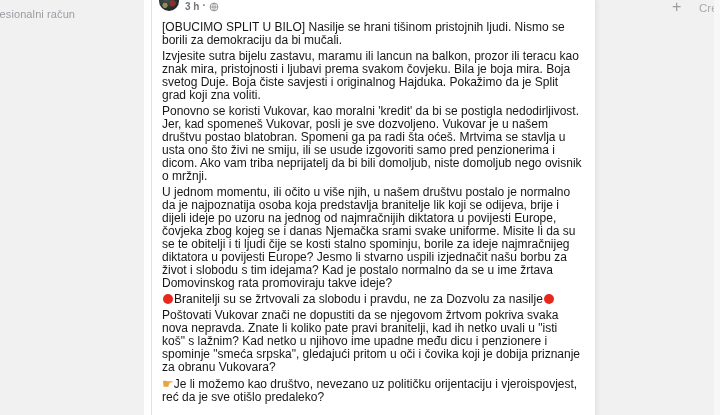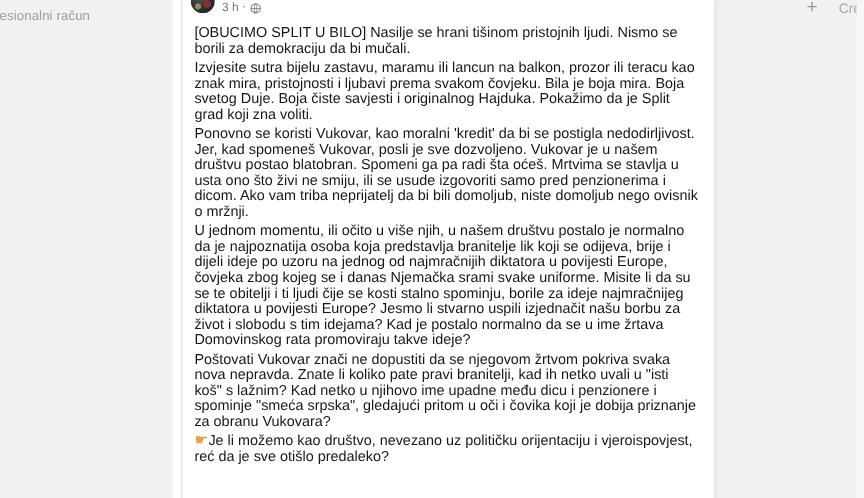--- a/index.html
+++ b/index.html
@@ -33,21 +33,21 @@
     position:absolute;left:7px;top:-9px;width:20px;height:20px;border-radius:50%;
     background:
       radial-gradient(circle at 68% 62%, rgba(158,44,40,.85) 0 16%, rgba(0,0,0,0) 18%),
       radial-gradient(circle at 30% 72%, rgba(196,170,90,.7) 0 12%, rgba(0,0,0,0) 14%),
       radial-gradient(circle at 38% 38%, #49564a 0%, #2d3537 48%, #14181a 100%);
     cursor:pointer;
   }
   .post-meta{
     position:absolute;left:33px;top:1px;height:13px;
     display:flex;align-items:flex-start;gap:3px;
-    font-size:10px;color:#72767b;cursor:pointer;
+    font-size:10px;color:#72767b;cursor:pointer;font-weight:bold;
   }
   .post-meta .dot{font-size:10px;line-height:10px;}
   .globe{display:inline-block;margin-top:1px;}
   .post-text{
     padding:21px 8px 0 10px;
     font-size:12px;line-height:13px;color:#161718;
   }
   .post-text p{margin:0 4px 3px 0;}
   .red-dot{
     display:inline-block;width:10px;height:10px;border-radius:50%;
@@ -95,20 +95,21 @@
         <path d="M1.3 6 H10.7 M6 1.3 C4 3.2 4 8.8 6 10.7 M6 1.3 C8 3.2 8 8.8 6 10.7" stroke="#8a8d91" stroke-width="1.0"></path>
       </svg>
     </span>
   </div>
 
   <div class="post-text">
       <p>[OBUCIMO SPLIT U BILO] Nasilje se hrani tišinom pristojnih ljudi. Nismo se borili za demokraciju da bi mučali.</p>
       <p>Izvjesite sutra bijelu zastavu, maramu ili lancun na balkon, prozor ili teracu kao znak mira, pristojnosti i ljubavi prema svakom čovjeku. Bila je boja mira. Boja svetog Duje. Boja čiste savjesti i originalnog Hajduka. Pokažimo da je Split grad koji zna voliti.</p>
       <p>Ponovno se koristi Vukovar, kao moralni 'kredit' da bi se postigla nedodirljivost. Jer, kad spomeneš Vukovar, posli je sve dozvoljeno. Vukovar je u našem društvu postao blatobran. Spomeni ga pa radi šta oćeš. Mrtvima se stavlja u usta ono što živi ne smiju, ili se usude izgovoriti samo pred penzionerima i dicom. Ako vam triba neprijatelj da bi bili domoljub, niste domoljub nego ovisnik o mržnji.</p>
       <p>U jednom momentu, ili očito u više njih, u našem društvu postalo je normalno da je najpoznatija osoba koja predstavlja branitelje lik koji se odijeva, brije i dijeli ideje po uzoru na jednog od najmračnijih diktatora u povijesti Europe, čovjeka zbog kojeg se i danas Njemačka srami svake uniforme. Misite li da su se te obitelji i ti ljudi čije se kosti stalno spominju, borile za ideje najmračnijeg diktatora u povijesti Europe? Jesmo li stvarno uspili izjednačit našu borbu za život i slobodu s tim idejama?  Kad je postalo normalno da se u ime žrtava Domovinskog rata promoviraju takve ideje?</p>
+      <p><span class="red-dot"></span>Branitelji su se žrtvovali za slobodu i pravdu, ne za Dozvolu za nasilje<span class="red-dot"></span></p>
       <p>Poštovati Vukovar znači ne dopustiti da se njegovom žrtvom pokriva svaka nova nepravda.  Znate li koliko pate pravi branitelji, kad ih netko uvali u "isti koš" s lažnim? Kad netko u njihovo ime upadne među dicu i penzionere i spominje "smeća srpska", gledajući pritom u oči i čovika koji je dobija priznanje za obranu Vukovara?</p>
       <p><span class="hand-emoji">☛</span>Je li možemo kao društvo, nevezano uz političku orijentaciju i vjeroispovjest, reć da je sve otišlo predaleko?</p>
     </div>
 </div>
 
 <div class="create-btn">
   <span class="plus-icon">+</span>
   <span class="create-label">Create</span>
 </div>
 

